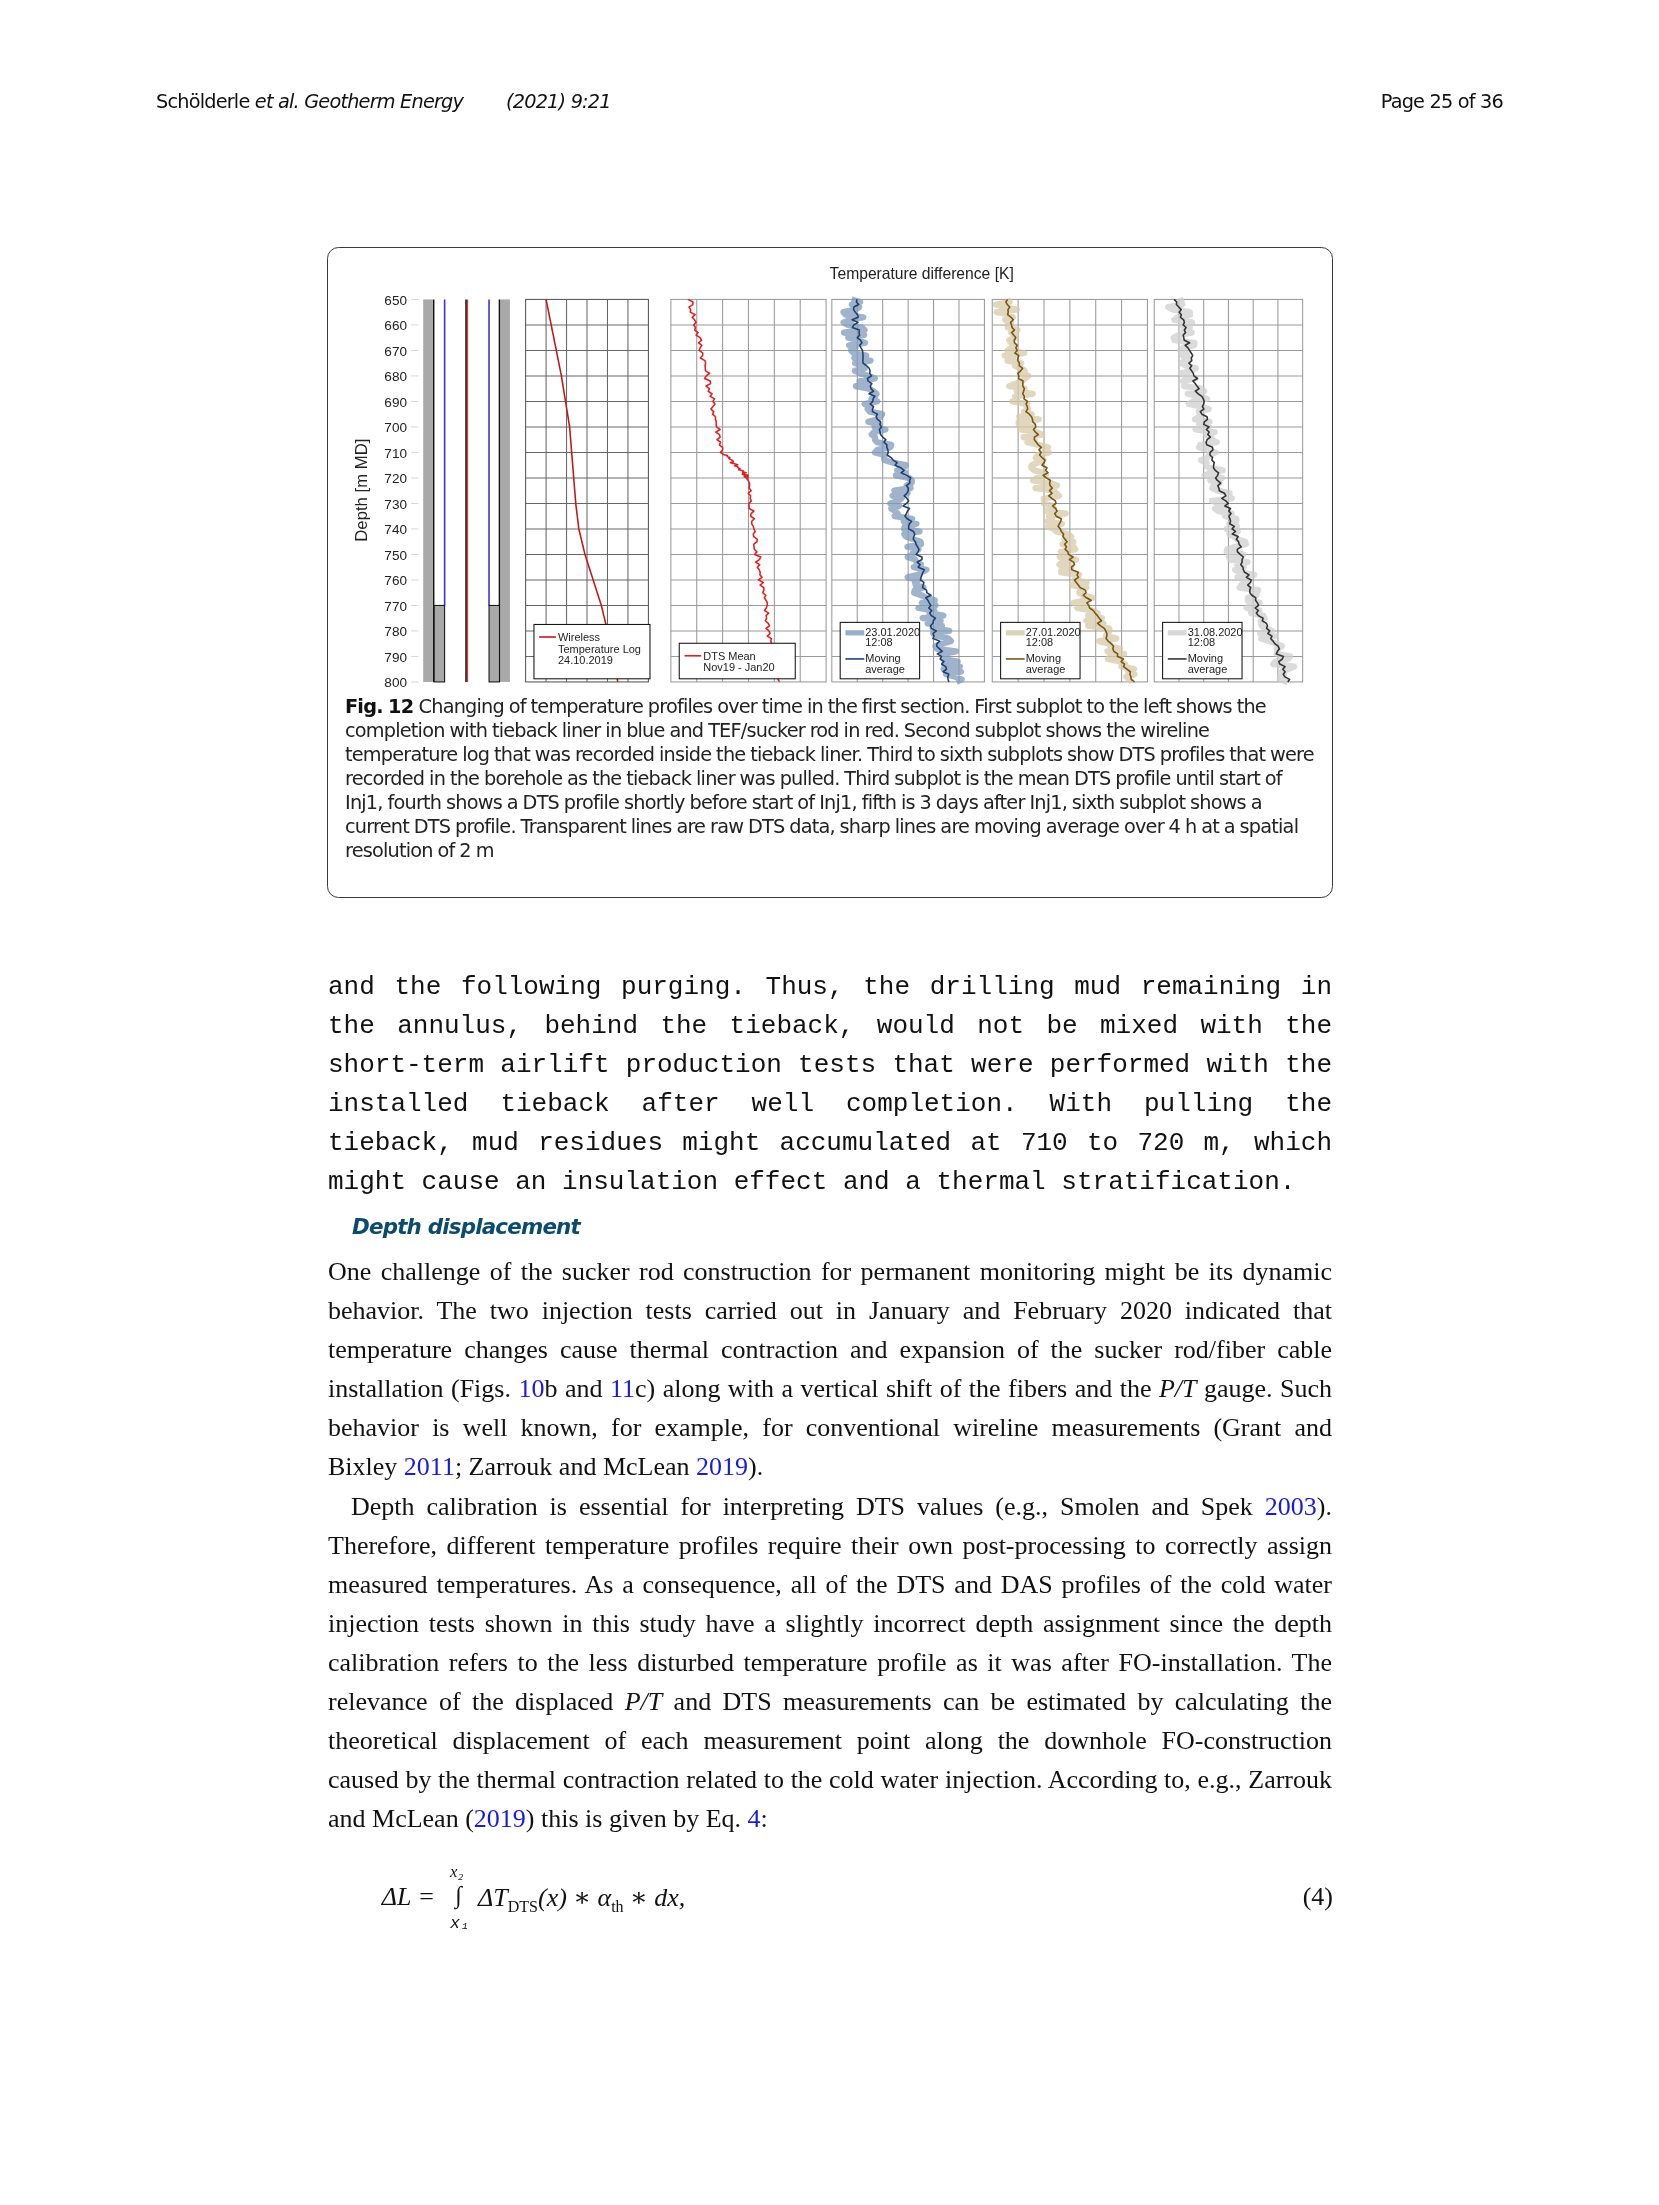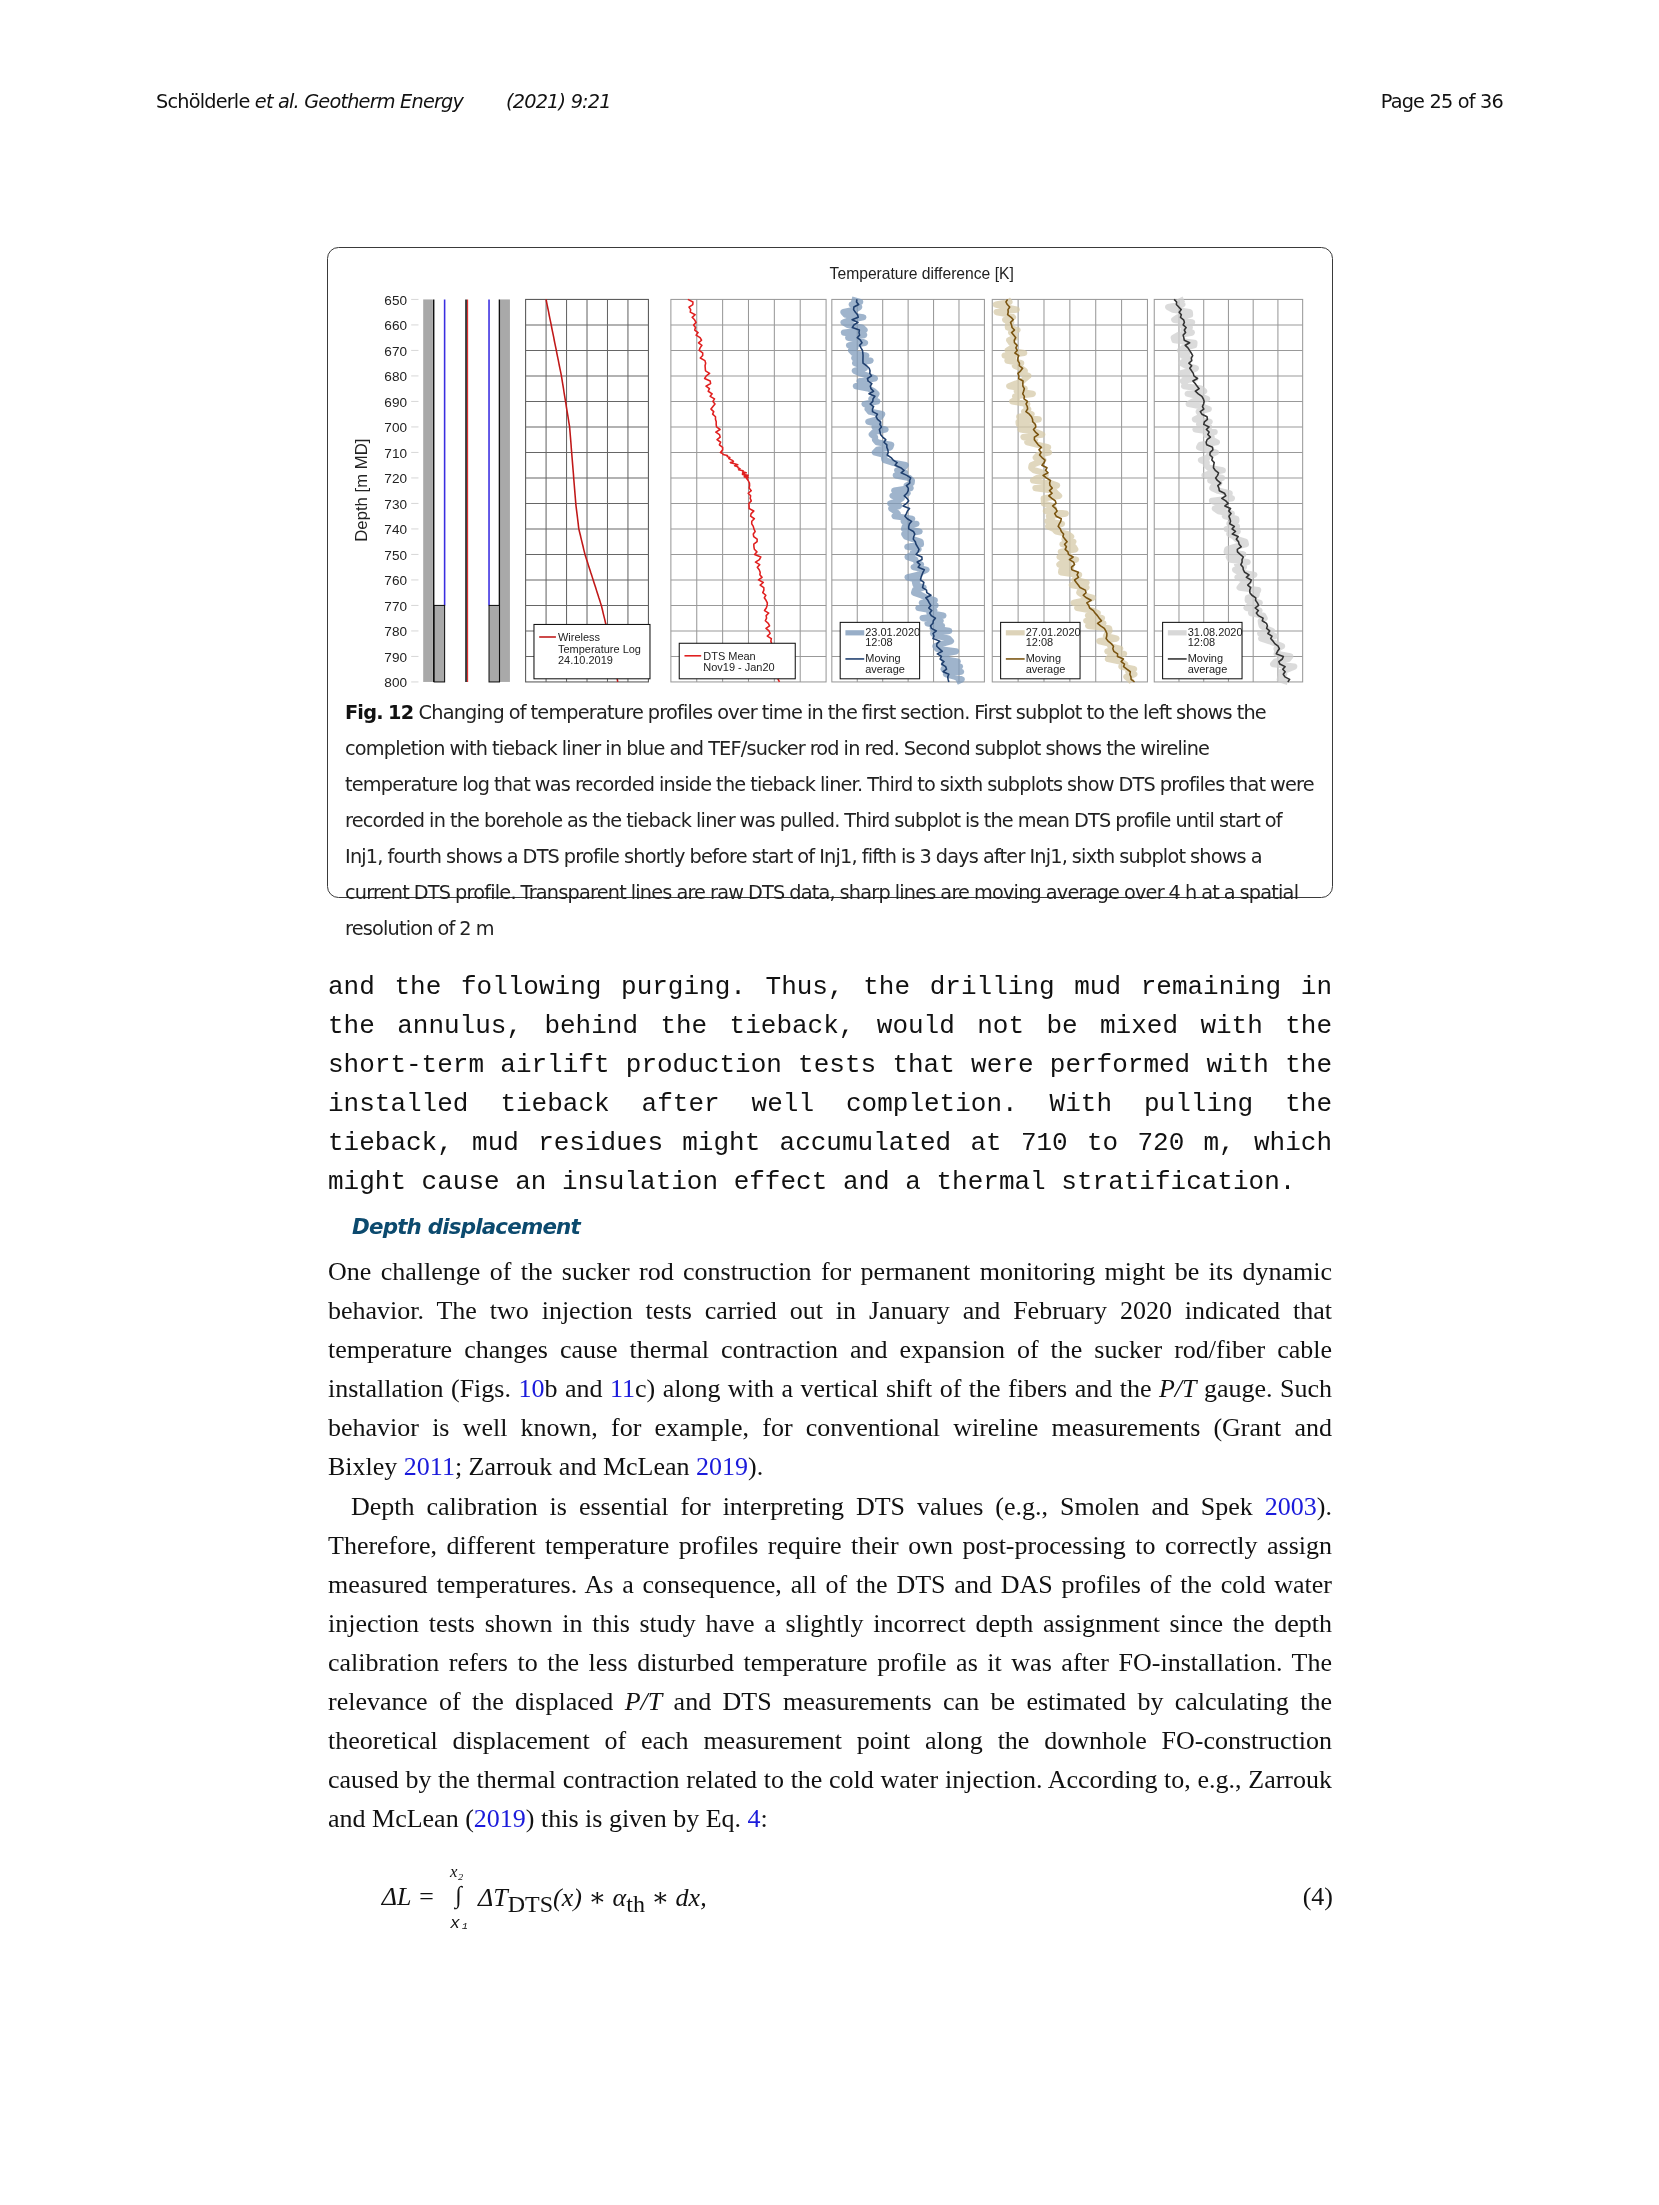--- a/index.html
+++ b/index.html
@@ -8,41 +8,41 @@
   
   .running-head { position: absolute; top: 90px; left: 0; width: 100%; height: 31px; font-family: "DejaVu Sans", sans-serif; font-size: 19.3px; color: #111; }
   .running-head .left { position: absolute; left: 156px; letter-spacing: -0.8px; }
   .running-head .left .italic { font-style: italic; }
   .running-head .left .cite { position: absolute; left: 350px; white-space: nowrap; font-style: italic; }
   .running-head .right { position: absolute; right: 157px; letter-spacing: -0.8px; }
 
   
   .figure-box { position: absolute; left: 327px; top: 247px; width: 1006px; height: 651px; border: 1.6px solid #3a3a3a; border-radius: 11.5px; box-sizing: border-box; }
   .fig-svg { position: absolute; left: 0; top: 0; }
-  .caption { position: absolute; left: 345px; top: 695px; width: 972px; font-family: "DejaVu Sans", sans-serif; font-size: 19.3px; line-height: 36px; color: #222; letter-spacing: -0.8px; word-spacing: -0.5px; }
+  .caption { position: absolute; left: 345px; top: 695px; width: 972px; font-family: "DejaVu Sans", sans-serif; font-size: 19.3px; line-height: 24px; color: #222; letter-spacing: -0.8px; word-spacing: -0.5px; }
   .caption .fig-label { font-weight: bold; color: #111; margin-right: 5.2px; }
 
   
   .body-text { position: absolute; left: 328px; width: 1004px; font-family: "Liberation Serif", "DejaVu Serif", serif; font-size: 26px; line-height: 39px; color: #111; text-align: justify; }
   .p1 { top: 968px; font-family: Liberation Mono, monospace; }
   .section-heading { position: absolute; left: 328px; top: 1214px; font-family: "DejaVu Sans", sans-serif; font-size: 21.4px; font-weight: bold; font-style: italic; letter-spacing: -0.8px; color: #0c4a6e; margin-left: 24px; }
   .p2 { top: 1252px; }
   .p3 { top: 1487px; text-indent: 23px; }
   .link { color: #1a1adb; }
   .ital { font-style: italic; text-align: right; }
 
   
   .equation { position: absolute; left: 366px; top: 1866px; width: 967px; height: 63px; font-family: "Liberation Serif", "DejaVu Serif", serif; font-size: 26px; color: #111; }
   .equation .lhs { position: absolute; left: 15.7px; top: 15.7px; }
   .equation .int-wrap { position: absolute; left: 84px; top: 0; width: 21px; text-align: center; }
   .equation .int-upper { position: absolute; top: -4.2px; left: 0; font-size: 16.7px; font-style: italic; }
   .equation .int-sign { position: absolute; top: 15.7px; left: 5.2px; font-size: 24px; }
   .equation .int-lower { position: absolute; top: 48px; left: 0; font-size: 16.7px; font-style: italic; font-family: Liberation Mono, monospace; }
   .equation .rhs { position: absolute; left: 112px; top: 15.7px; }
-  .equation sub { font-size: 24px; }
+  .equation sub { font-size: 16px; }
   .equation .eq-num { position: absolute; right: 0; top: 15.7px; }
 </style>
 </head>
 <body>
 
 <div class="running-head">
   <span class="left">
     <span>Schölderle</span>
     <span class="italic">et al.</span>
     <span class="italic">Geotherm Energy</span>

